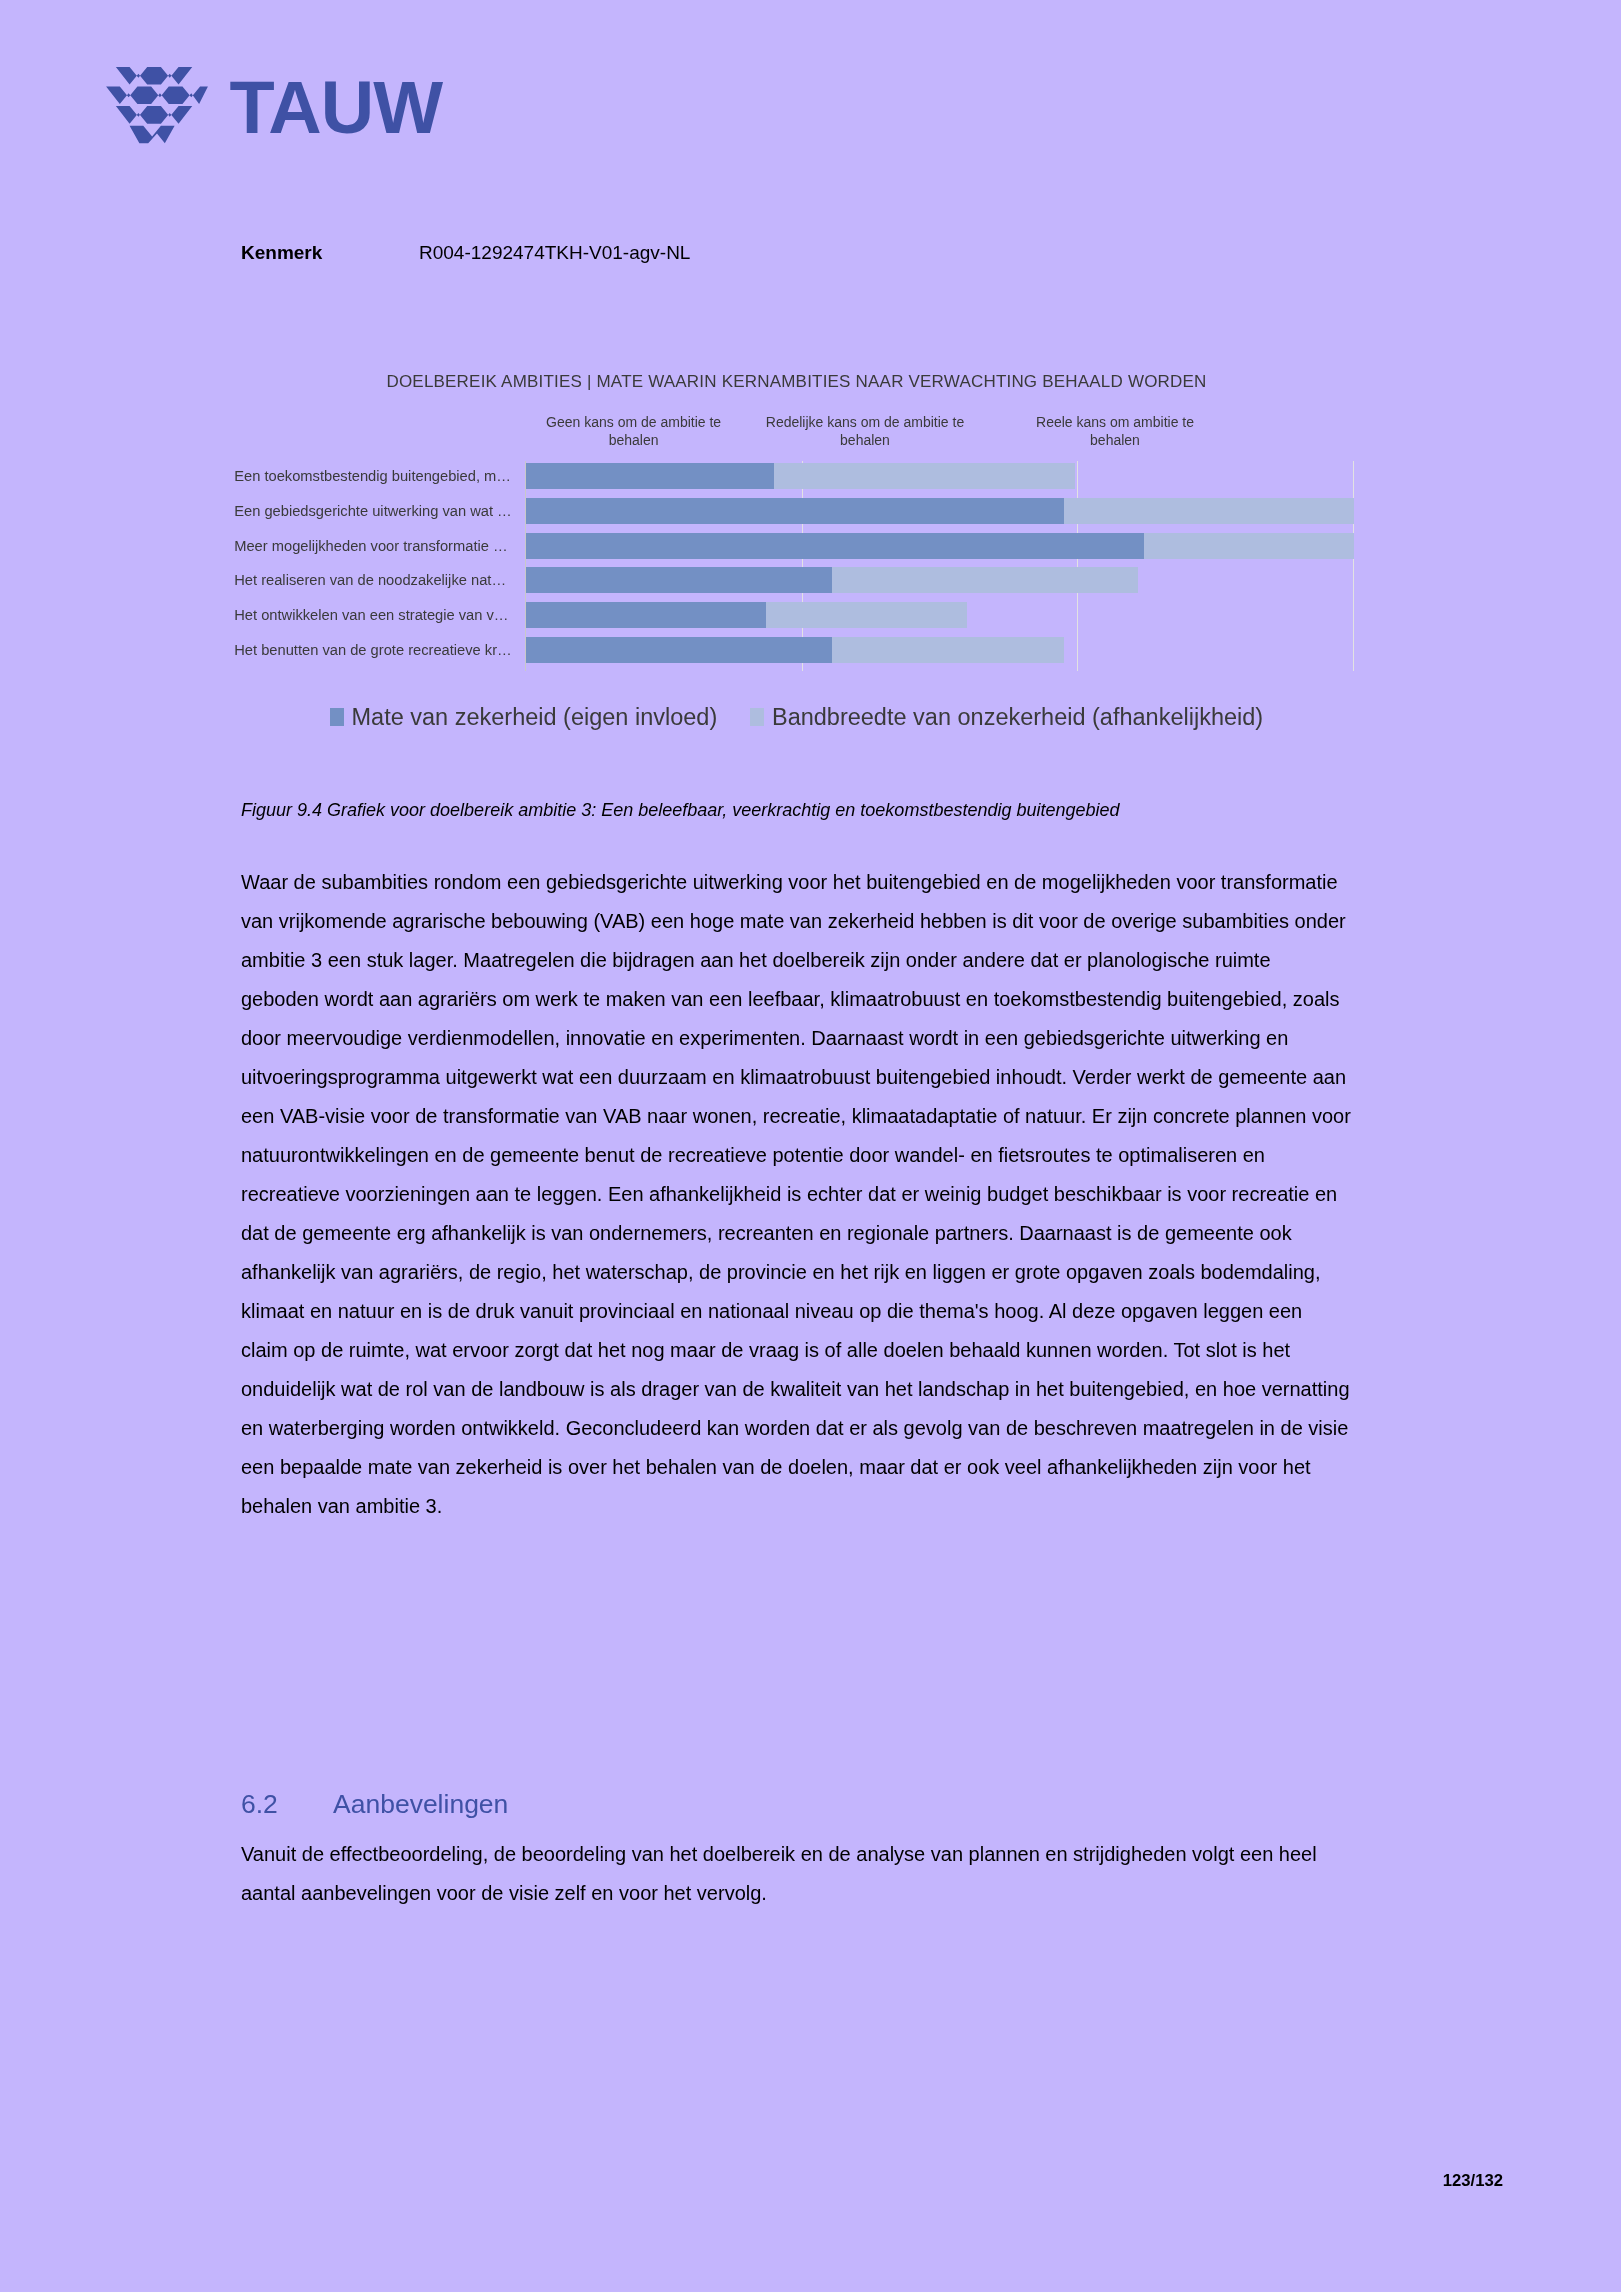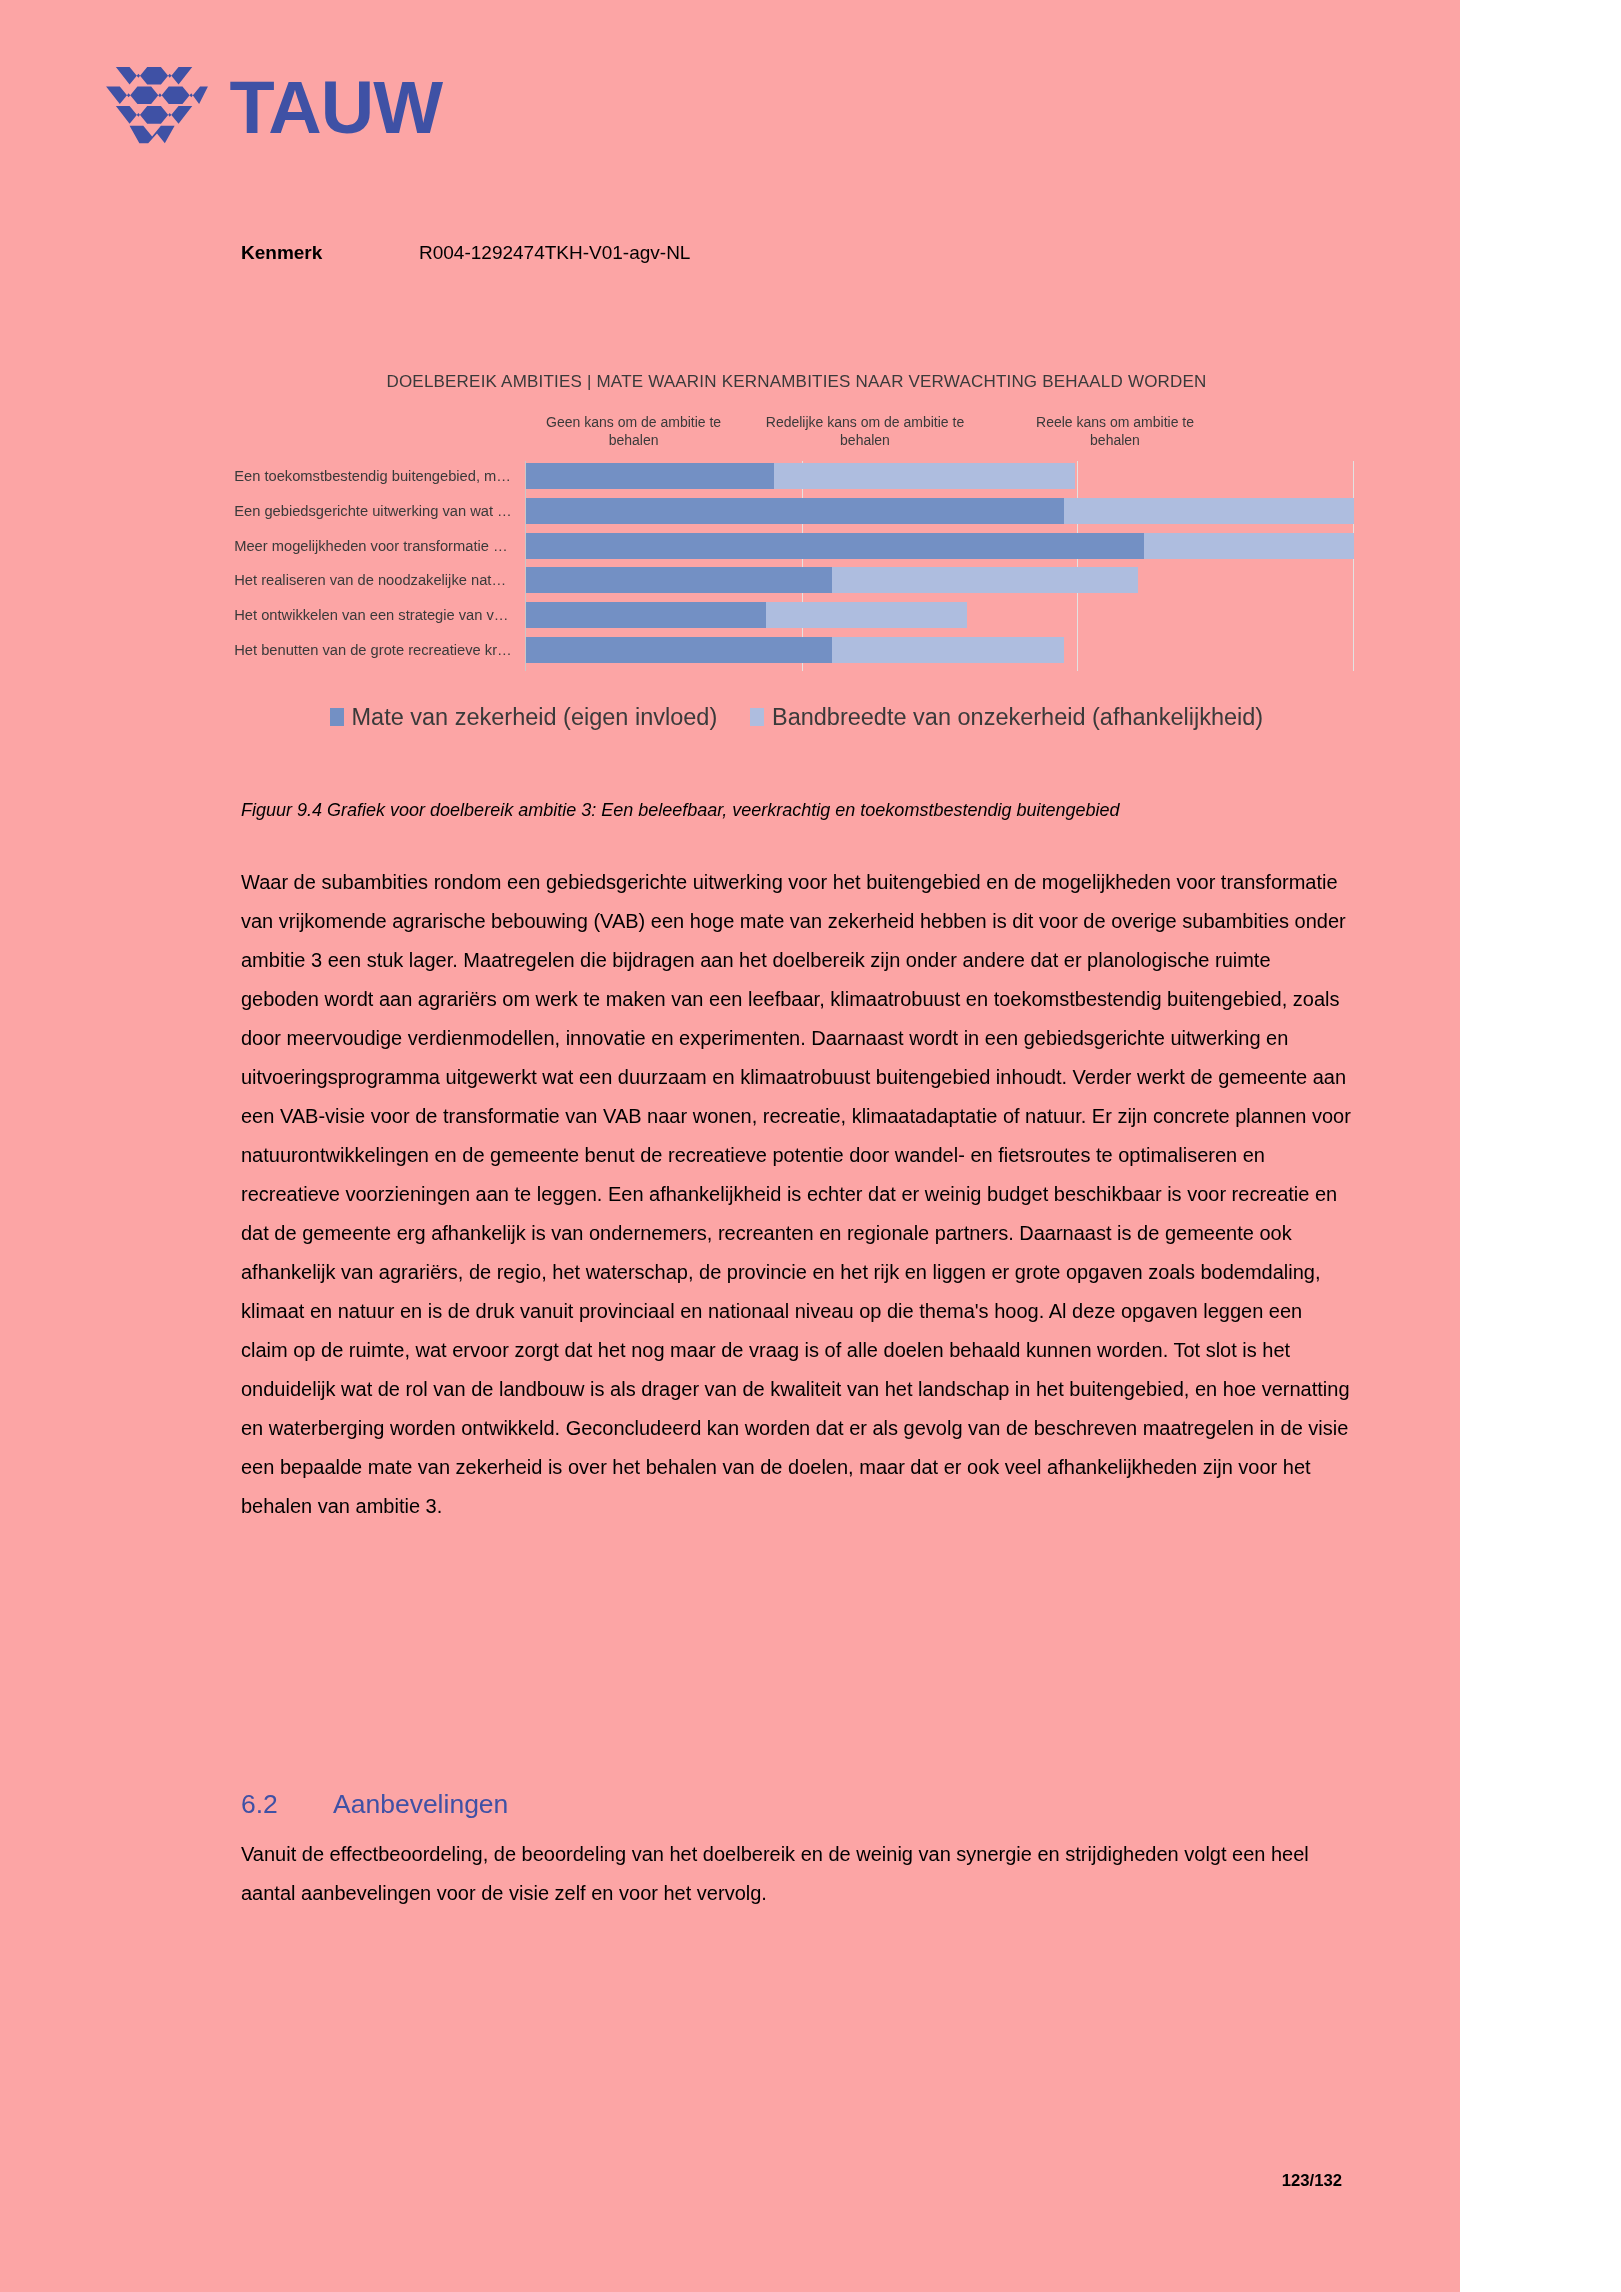--- a/index.html
+++ b/index.html
@@ -6,23 +6,23 @@
     margin: 0;
     padding: 0;
     background: #ffffff;
   }
   body {
     font-family: "Liberation Sans", sans-serif;
     color: #000000;
   }
   .page {
     position: relative;
-    width: 1460px;
+    width: 1621px;
     height: 2293px;
-    background: #fca5a5;
+    background: #c4b5fd;
     overflow: hidden;
     box-sizing: border-box;
   }
 
   
   .logo-wrap {
     position: absolute;
     left: 102px;
     top: 61px;
     display: flex;
@@ -272,18 +272,18 @@
 
   <div class="body-text">
     <p>Waar de subambities rondom een gebiedsgerichte uitwerking voor het buitengebied en de mogelijkheden voor transformatie van vrijkomende agrarische bebouwing (VAB) een hoge mate van zekerheid hebben is dit voor de overige subambities onder ambitie 3 een stuk lager. Maatregelen die bijdragen aan het doelbereik zijn onder andere dat er planologische ruimte geboden wordt aan agrariërs om werk te maken van een leefbaar, klimaatrobuust en toekomstbestendig buitengebied, zoals door meervoudige verdienmodellen, innovatie en experimenten. Daarnaast wordt in een gebiedsgerichte uitwerking en uitvoeringsprogramma uitgewerkt wat een duurzaam en klimaatrobuust buitengebied inhoudt. Verder werkt de gemeente aan een VAB-visie voor de transformatie van VAB naar wonen, recreatie, klimaatadaptatie of natuur. Er zijn concrete plannen voor natuurontwikkelingen en de gemeente benut de recreatieve potentie door wandel- en fietsroutes te optimaliseren en recreatieve voorzieningen aan te leggen. Een afhankelijkheid is echter dat er weinig budget beschikbaar is voor recreatie en dat de gemeente erg afhankelijk is van ondernemers, recreanten en regionale partners. Daarnaast is de gemeente ook afhankelijk van agrariërs, de regio, het waterschap, de provincie en het rijk en liggen er grote opgaven zoals bodemdaling, klimaat en natuur en is de druk vanuit provinciaal en nationaal niveau op die thema's hoog. Al deze opgaven leggen een claim op de ruimte, wat ervoor zorgt dat het nog maar de vraag is of alle doelen behaald kunnen worden. Tot slot is het onduidelijk wat de rol van de landbouw is als drager van de kwaliteit van het landschap in het buitengebied, en hoe vernatting en waterberging worden ontwikkeld. Geconcludeerd kan worden dat er als gevolg van de beschreven maatregelen in de visie een bepaalde mate van zekerheid is over het behalen van de doelen, maar dat er ook veel afhankelijkheden zijn voor het behalen van ambitie 3.</p>
   </div>
 
   <div class="sec-heading">
     <span class="sec-num">6.2</span>
     <span class="sec-title">Aanbevelingen</span>
   </div>
 
-  <div class="after-heading">Vanuit de effectbeoordeling, de beoordeling van het doelbereik en de weinig van synergie en strijdigheden volgt een heel aantal aanbevelingen voor de visie zelf en voor het vervolg.</div>
+  <div class="after-heading">Vanuit de effectbeoordeling, de beoordeling van het doelbereik en de analyse van plannen en strijdigheden volgt een heel aantal aanbevelingen voor de visie zelf en voor het vervolg.</div>
 
   <div class="footer-page">123/132</div>
 
 </div>
 
 
 </body></html>

